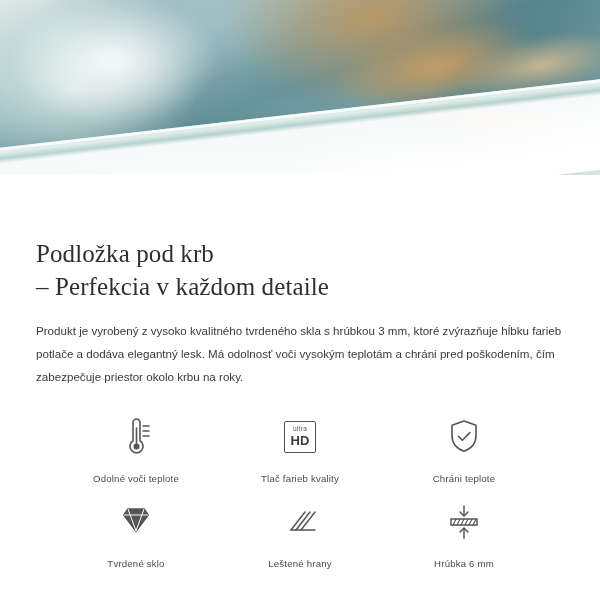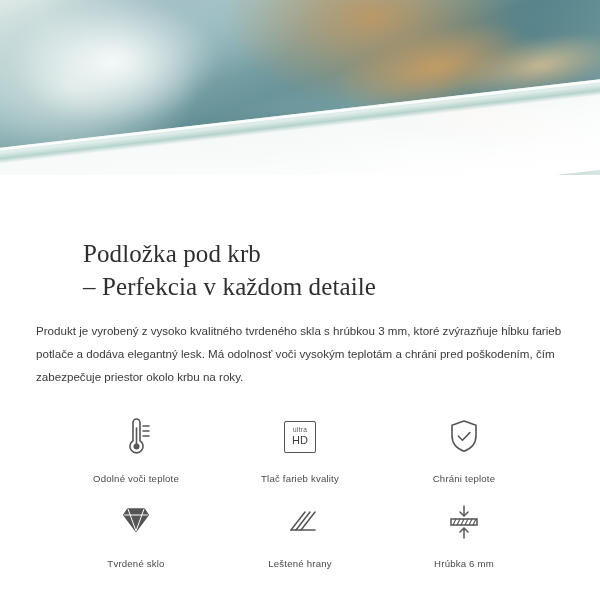--- a/index.html
+++ b/index.html
@@ -137,21 +137,21 @@
   }
   .title {
     font-family: "Liberation Serif", serif;
     font-size: 25px;
     line-height: 1.32;
     color: #2f2f2f;
     font-weight: 400;
     margin: 0 0 16px 0;
     letter-spacing: 0.1px;
   }
-  .title-line { display: block; margin-left: 47px; }
+  .title-line { display: block; }
 
   .body-text {
     font-family: "Liberation Sans", sans-serif;
     font-size: 11.6px;
     line-height: 2.0;
     color: #3a3a3a;
     margin: 0;
     max-width: 534px;
   }
 
@@ -192,22 +192,22 @@
     justify-content: center;
     line-height: 1;
   }
   .hd-top {
     font-size: 6.5px;
     letter-spacing: 0.3px;
     color: #555;
     margin-bottom: 1px;
   }
   .hd-bottom {
-    font-size: 11px;
-    font-weight: normal;
+    font-size: 13px;
+    font-weight: bold;
     color: #3a3a3a;
   }
 </style>
 </head>
 <body>
 
 <div class="page">
 
   <div class="hero">
     <div class="hero-bg"></div>

